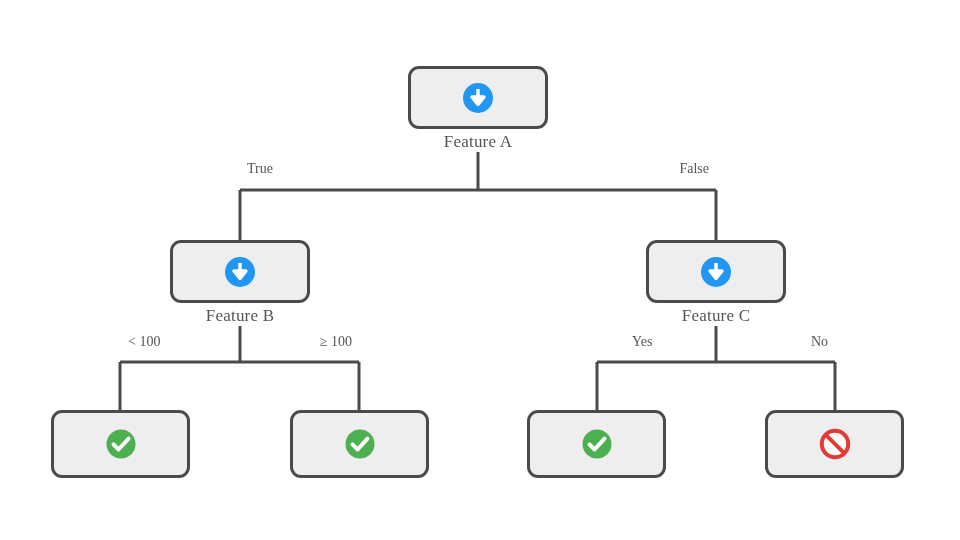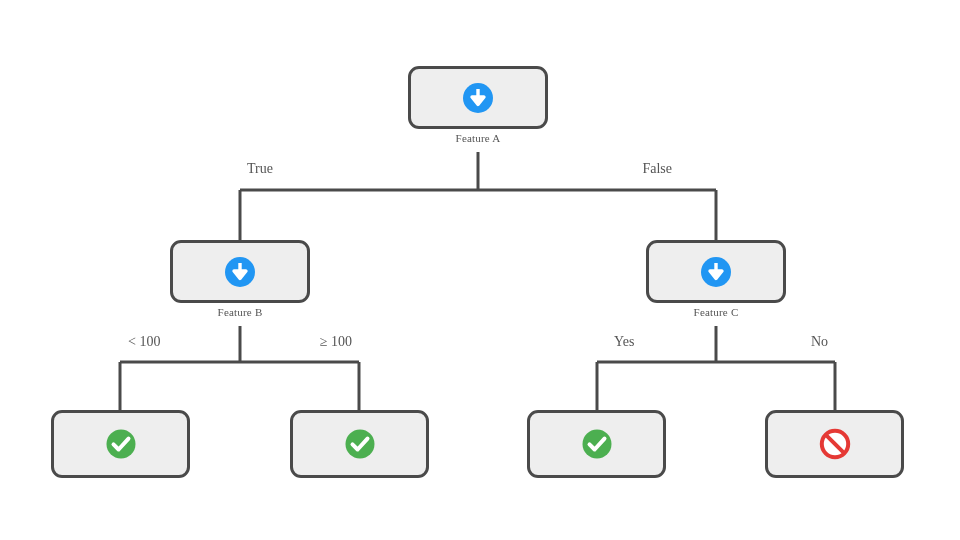--- a/index.html
+++ b/index.html
@@ -48,21 +48,21 @@
     display: flex;
     align-items: center;
     justify-content: center;
   }
   .node-label {
     position: absolute;
     left: 50%;
     transform: translateX(-50%);
     white-space: nowrap;
     color: #555555;
-    font-size: 11px;
+    font-size: 17px;
     font-family: "Liberation Serif", "DejaVu Serif", serif;
     letter-spacing: 0.2px;
   }
 
   
   .node-icon {
     display: block;
     width: 36px;
     height: 36px;
   }
@@ -163,23 +163,23 @@
     <div class="node-box">
       <svg class="node-icon" viewBox="0 0 36 36">
         <circle cx="18" cy="18" r="13.2" fill="#ffffff" stroke="#e53935" stroke-width="4"></circle>
         <path d="M9.6 9.6 L26.4 26.4" stroke="#e53935" stroke-width="4" stroke-linecap="butt"></path>
       </svg>
     </div>
   </div>
 
   <div class="edge-label" style="left:247px; top:161px;">True</div>
 
-  <div class="edge-label right-anchored" style="left:672px; top:161px;">False</div>
+  <div class="edge-label right-anchored" style="left:709px; top:161px;">False</div>
 
   <div class="edge-label" style="left:128px; top:334px;">&lt; 100</div>
 
   <div class="edge-label right-anchored" style="left:352px; top:334px;text-align:right;">≥ 100</div>
 
-  <div class="edge-label" style="left:614px; top:334px;">Yes</div>
+  <div class="edge-label" style="left:632px; top:334px;">Yes</div>
 
   <div class="edge-label right-anchored" style="left:828px; top:334px;">No</div>
 
 </div>
 
 </body></html>

